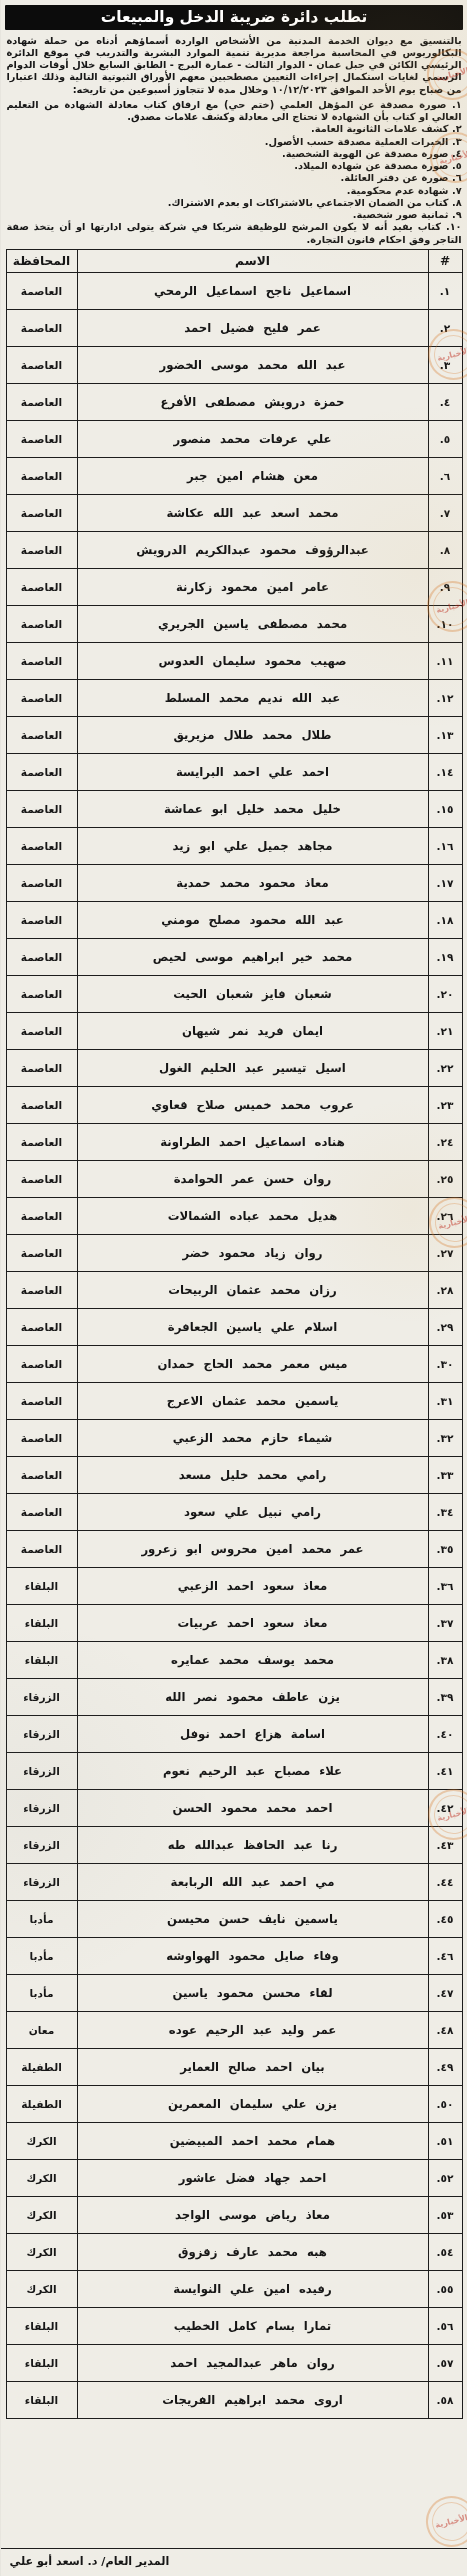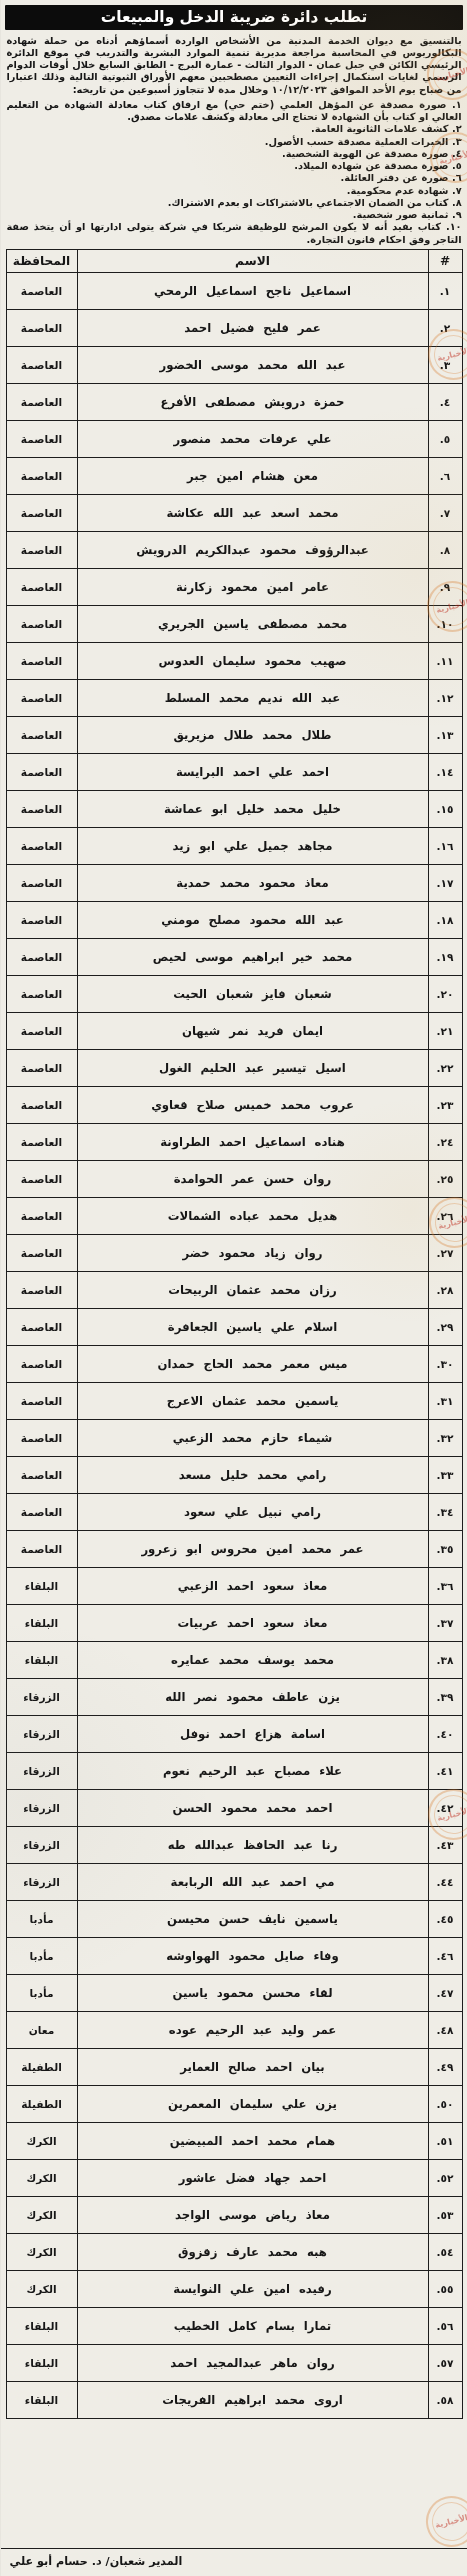--- a/index.html
+++ b/index.html
@@ -473,17 +473,17 @@
         </tr>
         <tr>
           <td class="num-cell">٥٨.</td>
           <td class="name-cell">اروى محمد ابراهيم الفريجات</td>
           <td class="gov-cell">البلقاء</td>
         </tr>
       </tbody>
   </table>
 
   <div class="footer">
-    <div class="signature">المدير شعبان/ د. حسام أبو علي</div>
+    <div class="signature">المدير العام/ د. اسعد أبو علي</div>
   </div>
 
 </div>
 
 
 </body></html>

